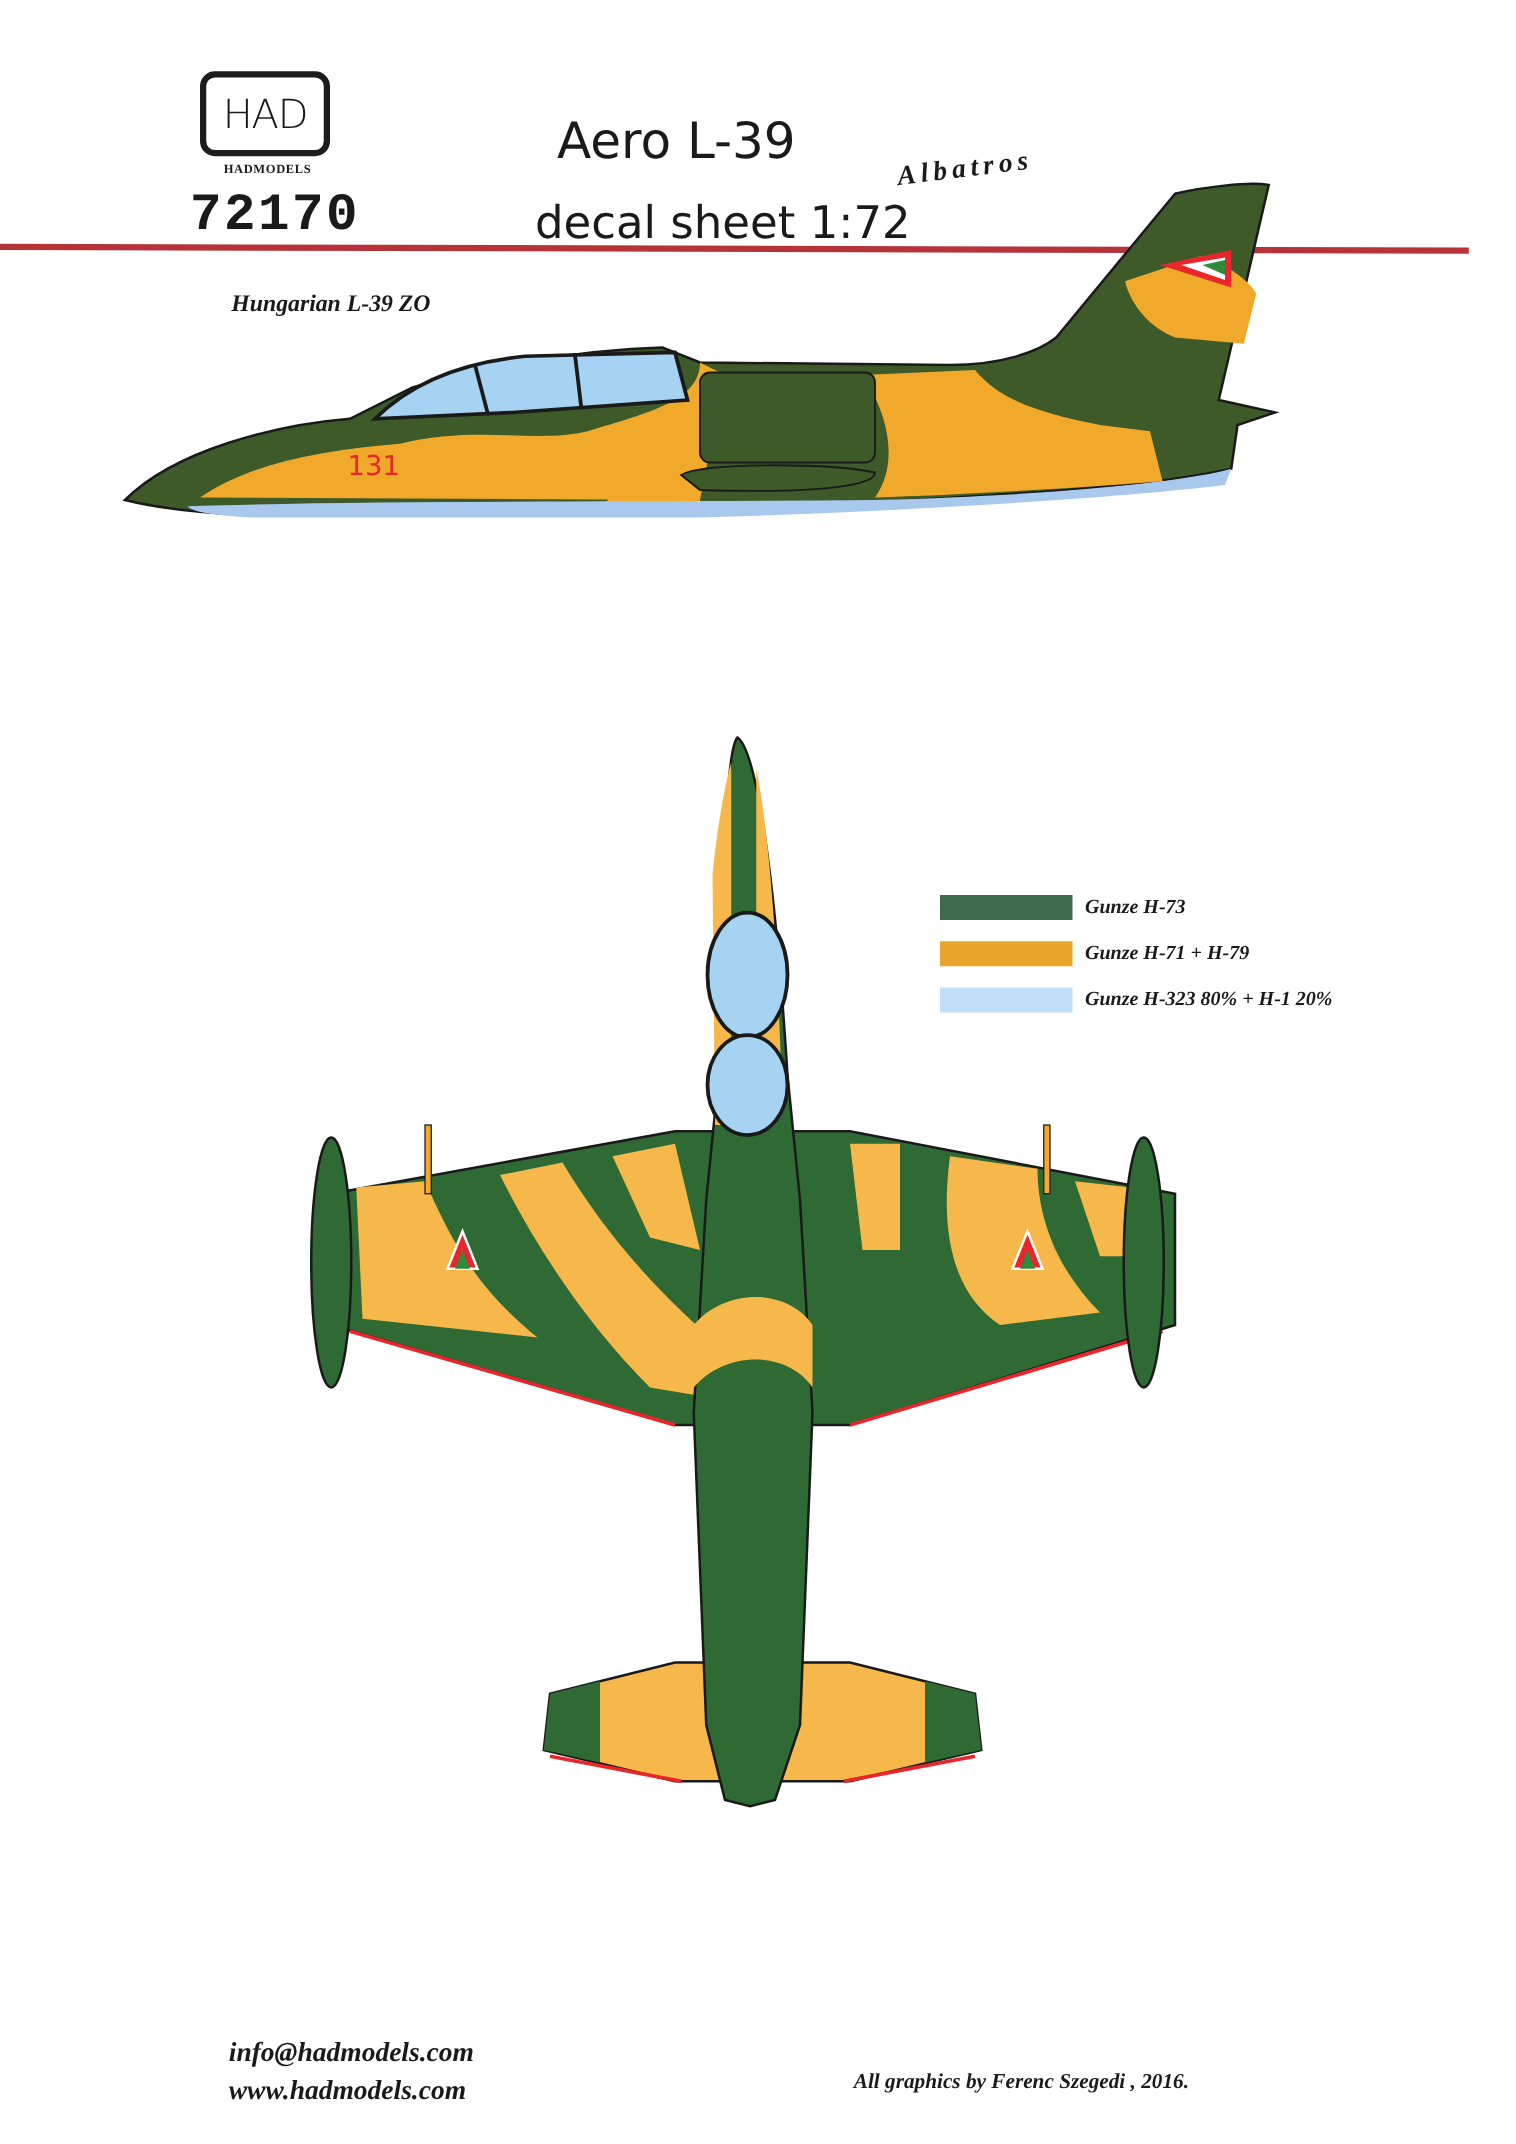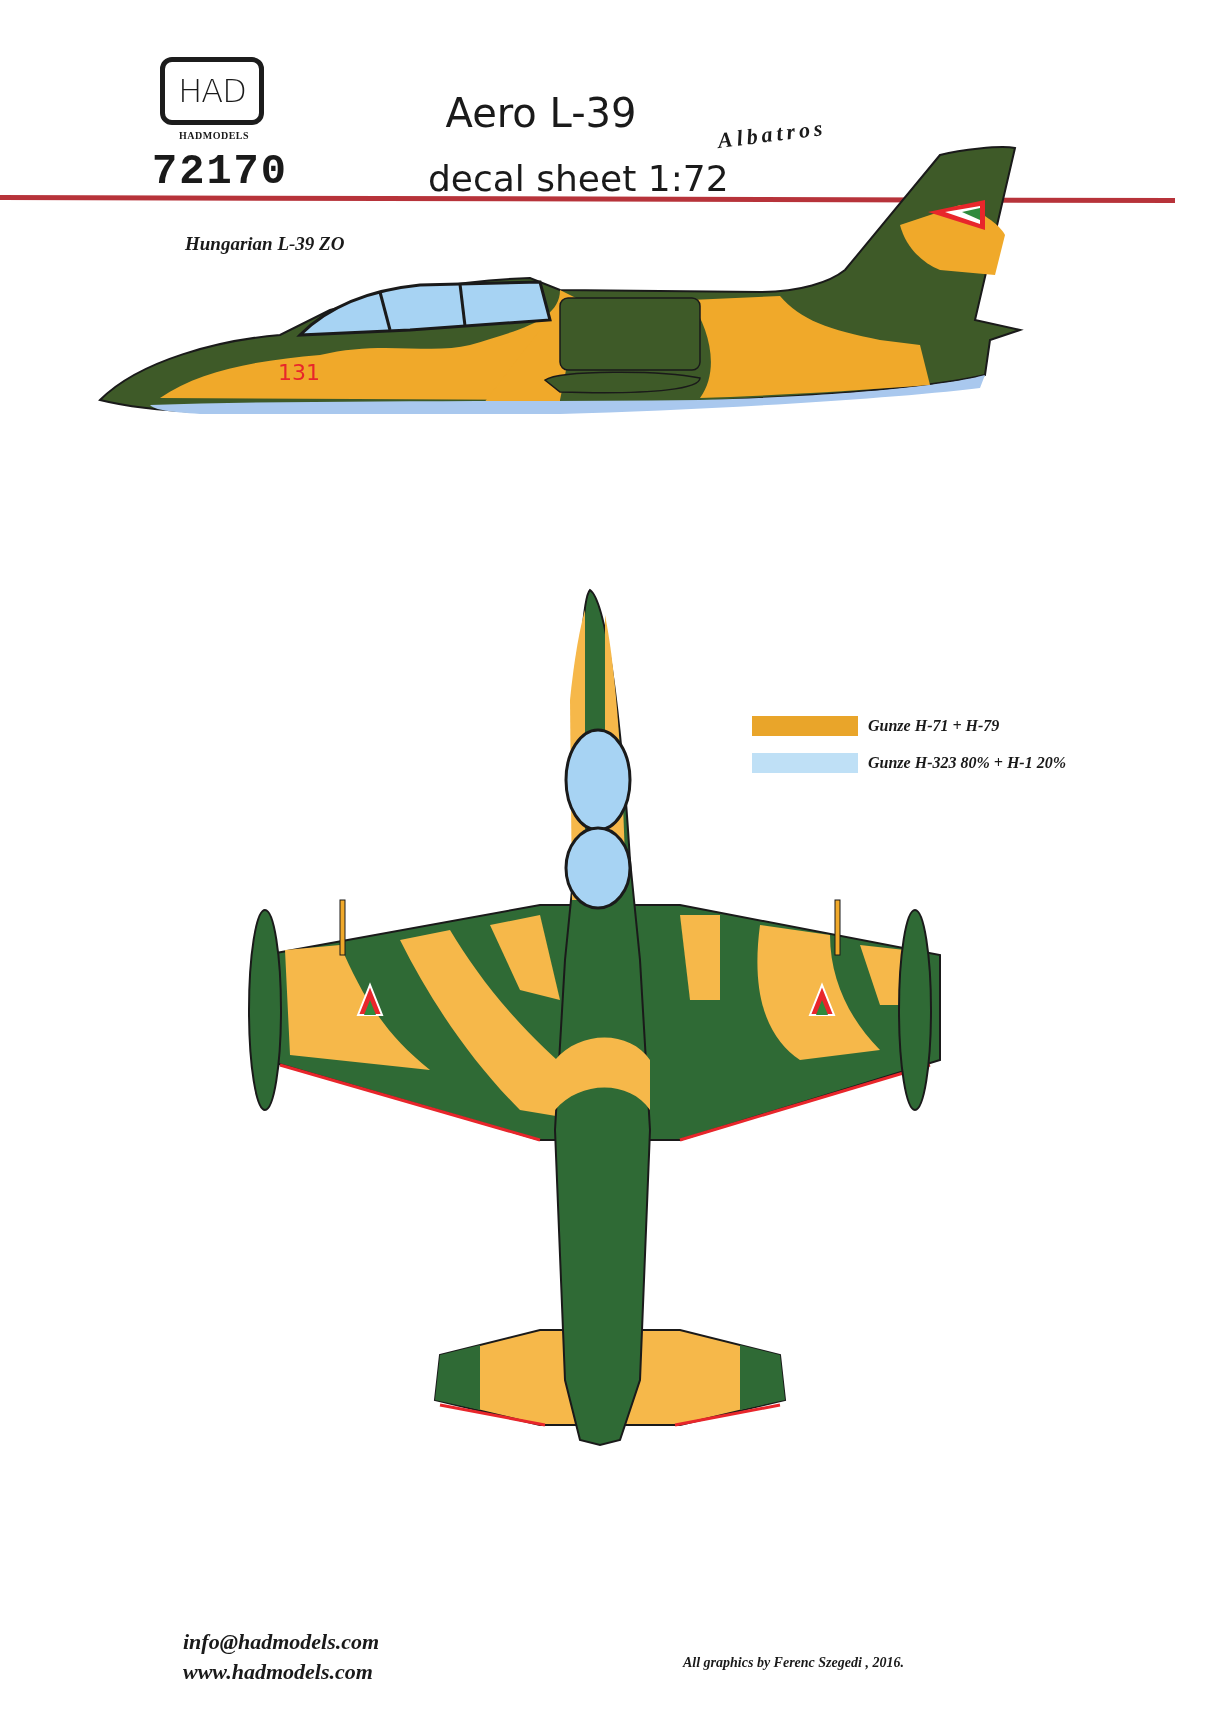--- a/index.html
+++ b/index.html
@@ -23,21 +23,21 @@
   .albatros { left: 718px; top: 128px; font-family: "Liberation Serif", serif; font-style: italic; font-weight: 900; font-size: 22px; letter-spacing: 4px; transform: rotate(-7deg); transform-origin: left center; }
   .red-rule { left: 0; top: 195px; width: 1175px; height: 5px; background: #b7333a; transform: rotate(0.15deg); transform-origin: left center; }
   .variant { left: 185px; top: 233px; font-style: italic; font-weight: 700; font-size: 19px; }
   
   .legend { left: 752px; top: 707px; }
   .legend-row { display: flex; align-items: center; height: 37px; }
   .swatch { width: 106px; height: 20px; margin-right: 10px; }
   .legend-label { font-style: italic; font-weight: 700; font-size: 16px; }
   
   .contact { left: 183px; top: 1617px; font-style: italic; font-weight: 700; font-size: 22px; line-height: 30px; margin-top: 10px; }
-  .credit { left: 683px; top: 1655px; font-style: italic; font-weight: 700; font-size: 14px; }
+  .credit { left: 683px; top: 1655px; font-style: italic; font-weight: 700; font-size: 17px; }
   svg { position: absolute; }
 </style>
 </head>
 <body>
 
 <div class="abs logo-box">
   <span>HAD</span>
 </div>
 <div class="abs logo-brand">HADMODELS</div>
 <div class="abs logo-code">72170</div>
@@ -115,20 +115,24 @@
     <polygon points="364,1015 370,1000 376,1015" fill="#2f8a3c"></polygon>
   </g>
   <g>
     <polygon points="810,1015 822,985 834,1015" fill="#e8262b" stroke="#ffffff" stroke-width="2"></polygon>
     <polygon points="816,1015 822,1000 828,1015" fill="#2f8a3c"></polygon>
   </g>
 </svg>
 
 <div class="abs legend">
   <div class="legend-row">
+    <div class="swatch" style="background:#3f6b4f"></div>
+    <span class="legend-label">Gunze H-73</span>
+  </div>
+  <div class="legend-row">
     <div class="swatch" style="background:#e9a52a"></div>
     <span class="legend-label">Gunze H-71 + H-79</span>
   </div>
   <div class="legend-row">
     <div class="swatch" style="background:#bfe0f6"></div>
     <span class="legend-label">Gunze H-323 80% + H-1 20%</span>
   </div>
 </div>
 
 <div class="abs contact">

